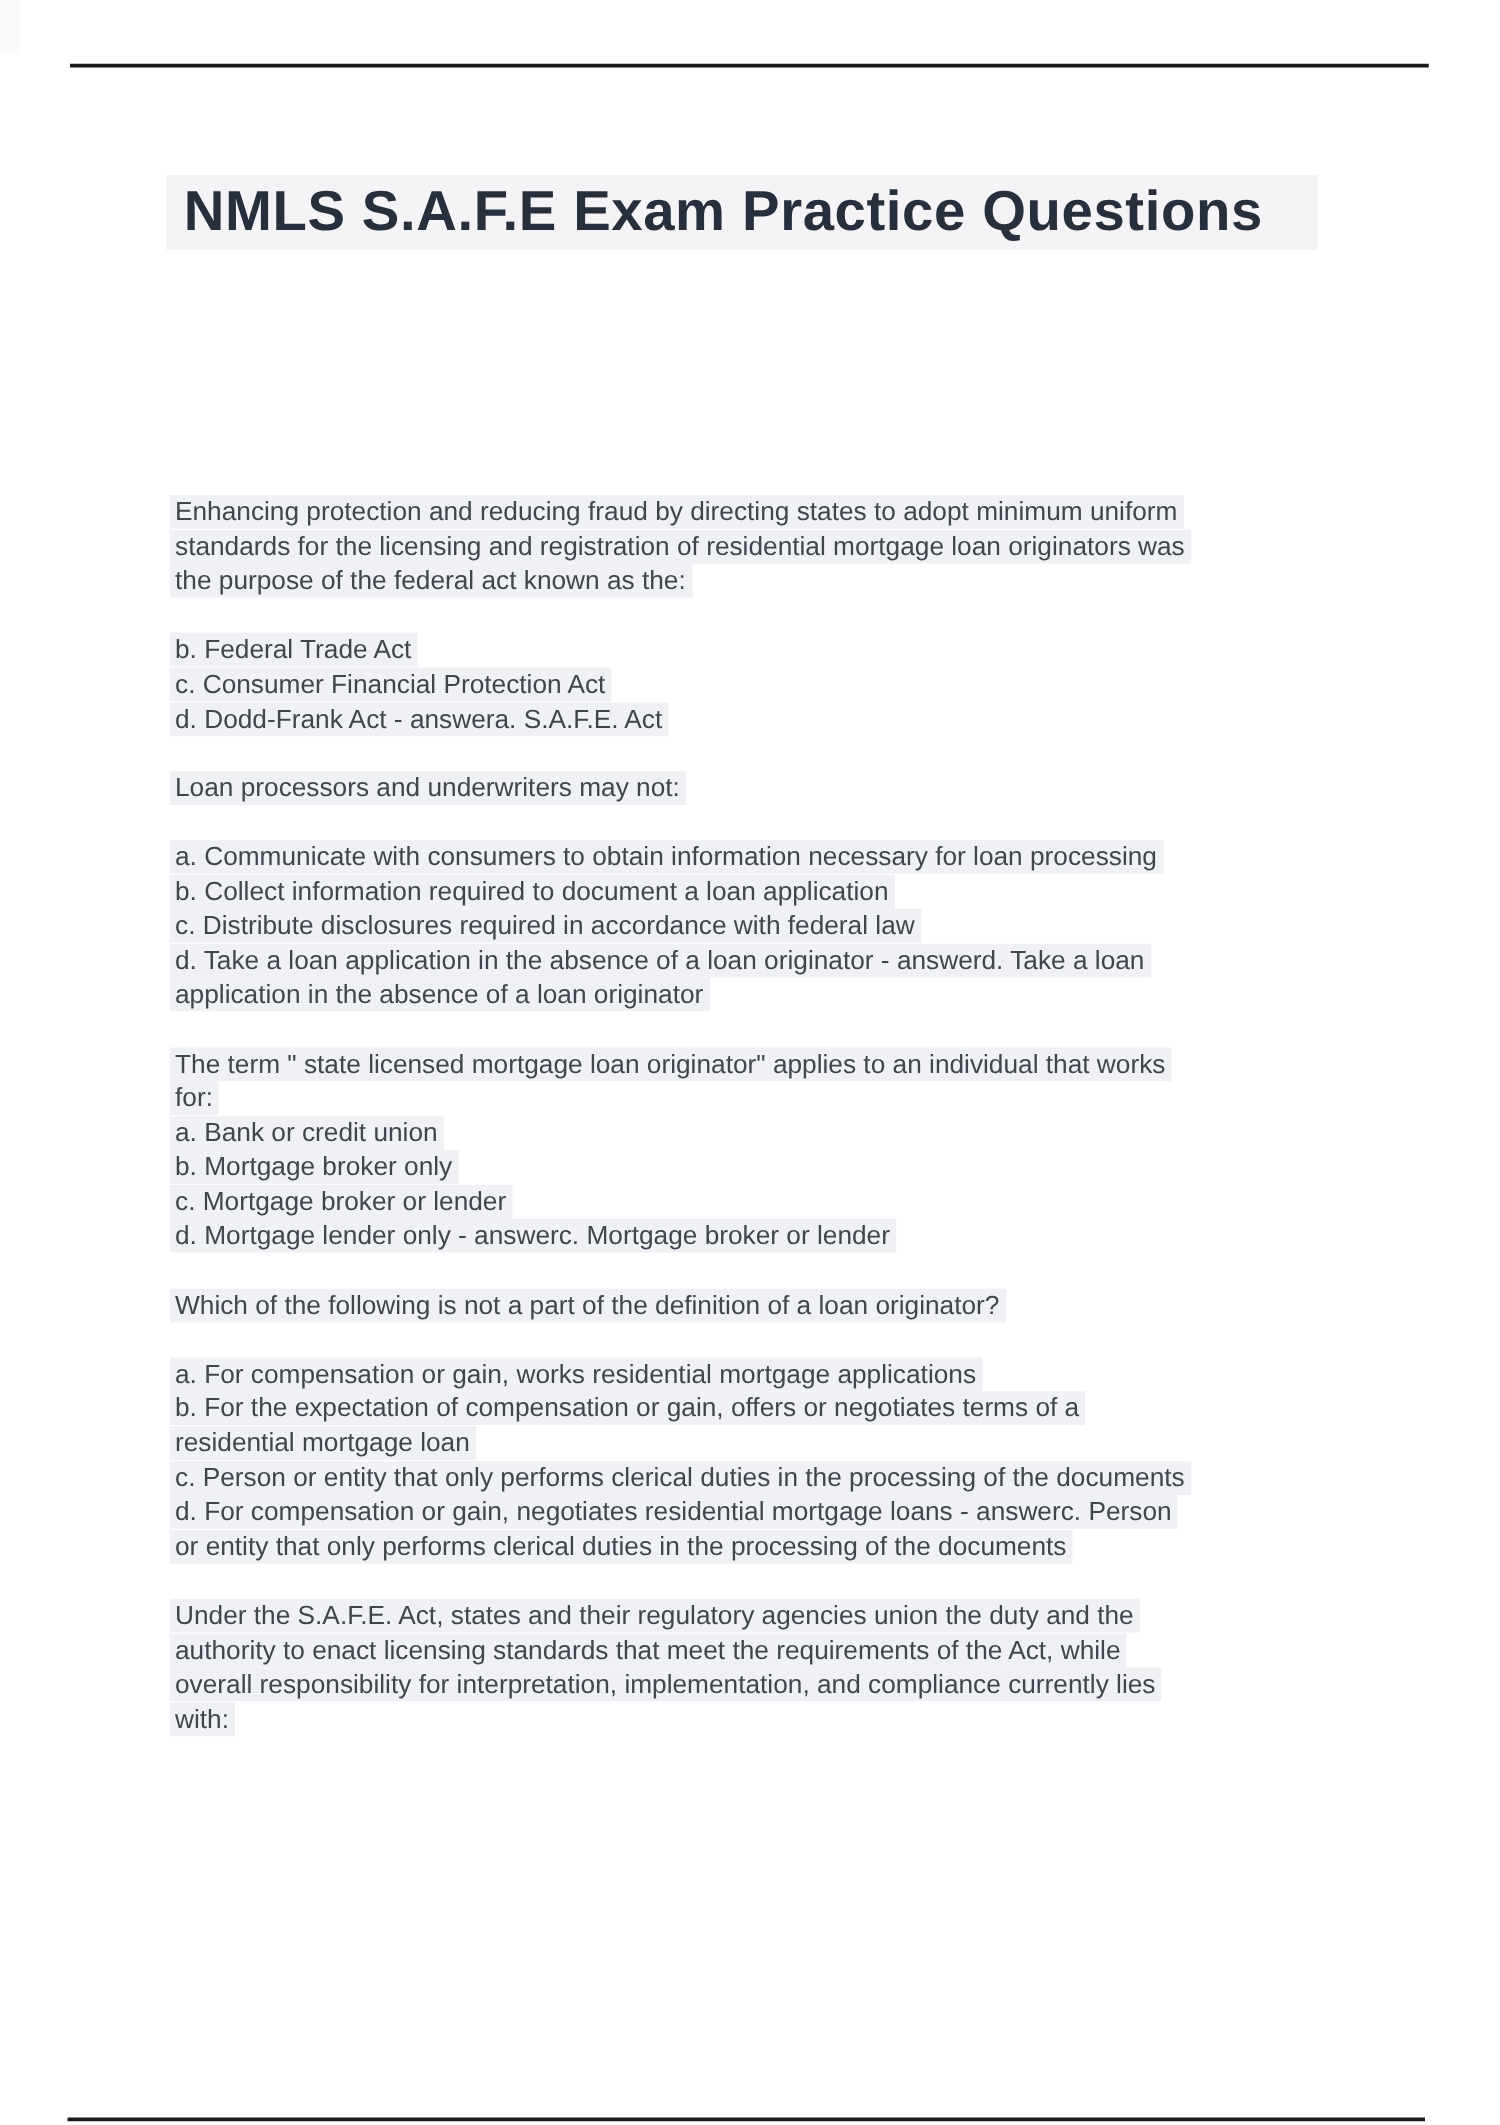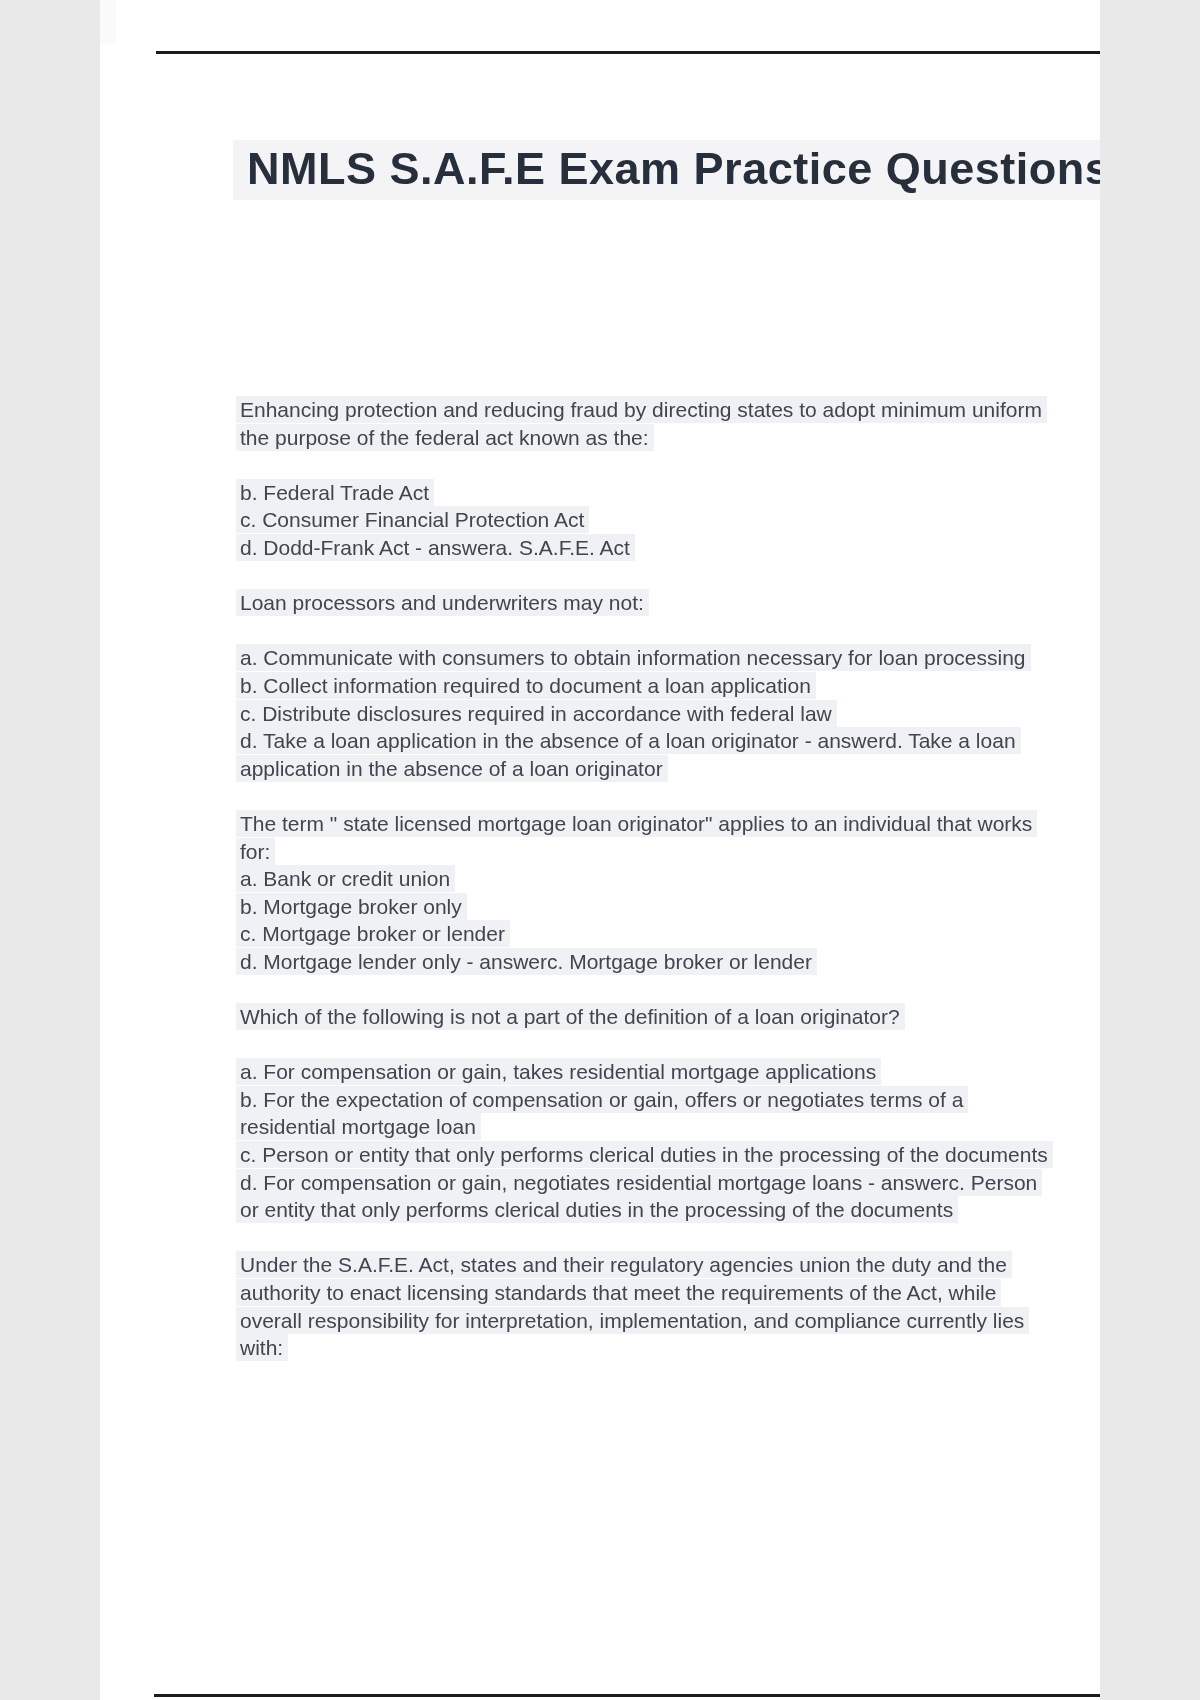--- a/index.html
+++ b/index.html
@@ -10,21 +10,21 @@
     --body-color: #40454e;
     --body-hl: #f0f1f4;
   }
   html,body{margin:0;padding:0;}
   body{
     font-family:"Liberation Sans", sans-serif;
     background:#e9e9e9;
   }
   .page{
     position:relative;
-    width:1000px;
+    width:1200px;
     height:1700px;
     margin:0 auto;
     background:var(--page-bg);
     overflow:hidden;
   }
   .scan-artifact{
     position:absolute;
     left:0; top:0;
     width:16px; height:44px;
     background:#fafafb;
@@ -76,20 +76,21 @@
 <body>
 
 <div class="page">
   <div class="scan-artifact"></div>
   <div class="rule rule-top"></div>
 
   <h1 class="title-row"><span class="hl-title">NMLS S.A.F.E Exam Practice Questions</span></h1>
 
   <div class="body-text">
       <div class="line"><span class="hl">Enhancing protection and reducing fraud by directing states to adopt minimum uniform</span></div>
+      <div class="line"><span class="hl">standards for the licensing and registration of residential mortgage loan originators was</span></div>
       <div class="line"><span class="hl">the purpose of the federal act known as the:</span></div>
       <div class="line blank"></div>
       <div class="line"><span class="hl">b. Federal Trade Act</span></div>
       <div class="line"><span class="hl">c. Consumer Financial Protection Act</span></div>
       <div class="line"><span class="hl">d. Dodd-Frank Act - answera. S.A.F.E. Act</span></div>
       <div class="line blank"></div>
       <div class="line"><span class="hl">Loan processors and underwriters may not:</span></div>
       <div class="line blank"></div>
       <div class="line"><span class="hl">a. Communicate with consumers to obtain information necessary for loan processing</span></div>
       <div class="line"><span class="hl">b. Collect information required to document a loan application</span></div>
@@ -99,21 +100,21 @@
       <div class="line blank"></div>
       <div class="line"><span class="hl">The term " state licensed mortgage loan originator" applies to an individual that works</span></div>
       <div class="line"><span class="hl">for:</span></div>
       <div class="line"><span class="hl">a. Bank or credit union</span></div>
       <div class="line"><span class="hl">b. Mortgage broker only</span></div>
       <div class="line"><span class="hl">c. Mortgage broker or lender</span></div>
       <div class="line"><span class="hl">d. Mortgage lender only - answerc. Mortgage broker or lender</span></div>
       <div class="line blank"></div>
       <div class="line"><span class="hl">Which of the following is not a part of the definition of a loan originator?</span></div>
       <div class="line blank"></div>
-      <div class="line"><span class="hl">a. For compensation or gain, takes residential mortgage applications</span></div>
+      <div class="line"><span class="hl">a. For compensation or gain, works residential mortgage applications</span></div>
       <div class="line"><span class="hl">b. For the expectation of compensation or gain, offers or negotiates terms of a</span></div>
       <div class="line"><span class="hl">residential mortgage loan</span></div>
       <div class="line"><span class="hl">c. Person or entity that only performs clerical duties in the processing of the documents</span></div>
       <div class="line"><span class="hl">d. For compensation or gain, negotiates residential mortgage loans - answerc. Person</span></div>
       <div class="line"><span class="hl">or entity that only performs clerical duties in the processing of the documents</span></div>
       <div class="line blank"></div>
       <div class="line"><span class="hl">Under the S.A.F.E. Act, states and their regulatory agencies union the duty and the</span></div>
       <div class="line"><span class="hl">authority to enact licensing standards that meet the requirements of the Act, while</span></div>
       <div class="line"><span class="hl">overall responsibility for interpretation, implementation, and compliance currently lies</span></div>
       <div class="line"><span class="hl">with:</span></div>

